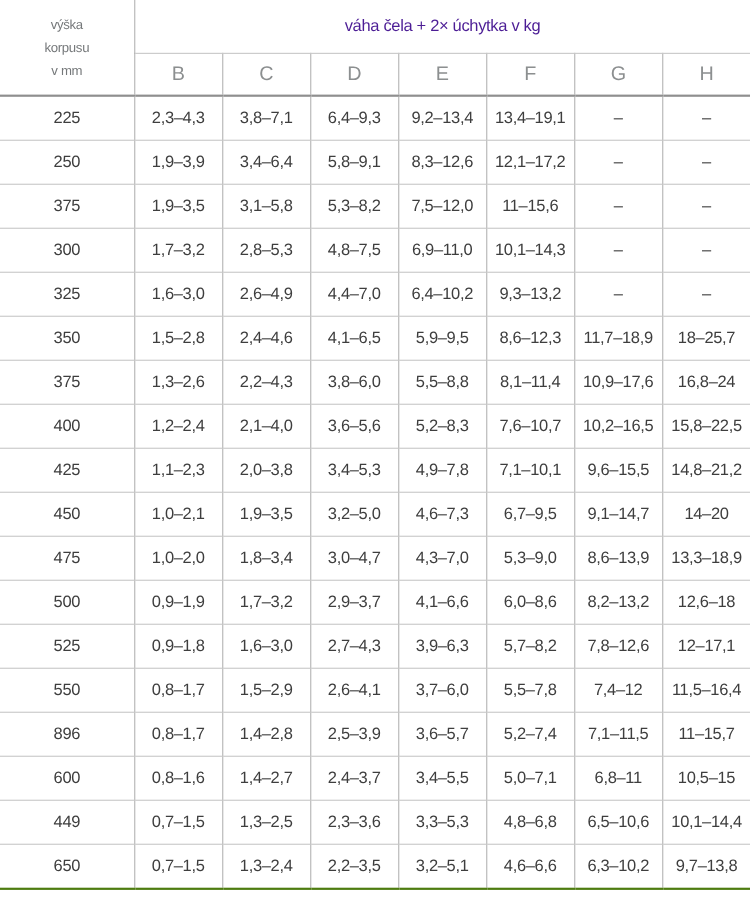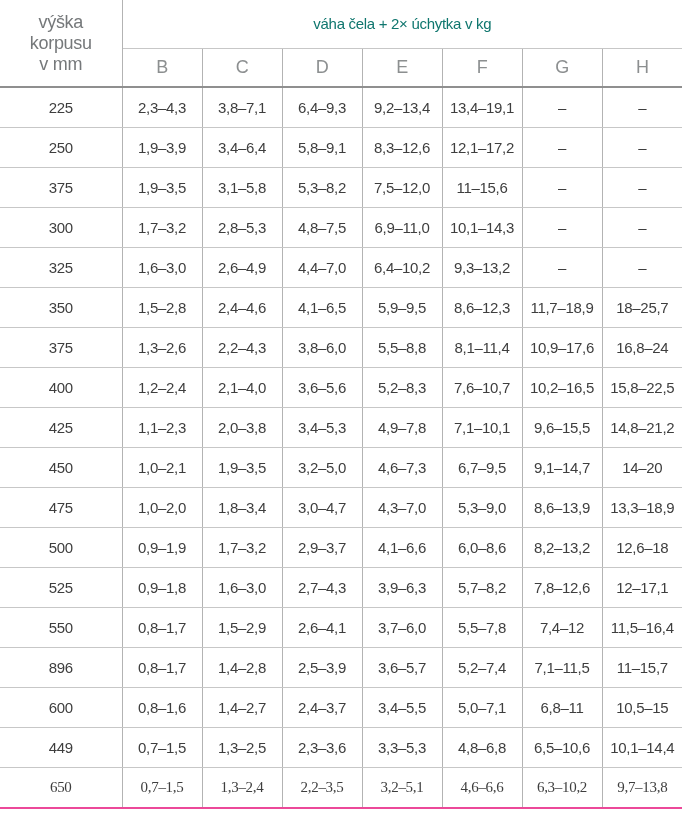--- a/index.html
+++ b/index.html
@@ -25,31 +25,31 @@
     text-align: center;
     vertical-align: middle;
     font-weight: normal;
     background: #ffffff;
   }
 
   
   th.corner {
     height: 86px;
     color: #75787a;
-    font-size: 18px;
+    font-size: 12px;
     line-height: 21px;
     white-space: pre-line;
     border-right: 1px solid #b3b3b3;
     border-bottom: 2px solid #8f8f8f;
     text-align: center;
   }
   
   th.span {
     height: 47px;
-    color: #0f766e;
+    color: #4c1d95;
     font-size: 15px;
     border-bottom: 1px solid #c7c7c7;
   }
   
   th.letter {
     height: 37px;
     color: #8c8f90;
     font-size: 18px;
     border-bottom: 2px solid #8f8f8f;
   }
@@ -60,22 +60,21 @@
   tbody td {
     height: 39px;
     font-size: 15px;
     color: #3e3e3e;
     border-bottom: 1px solid #c7c7c7;
   }
   tbody td:not(:last-child) {
     border-right: 1px solid #b3b3b3;
   }
   tbody tr:last-child td {
-    border-bottom: 2px solid #ec4899;
-    font-family: Liberation Serif, serif;
+    border-bottom: 2px solid #4d7c0f;
   }
 </style>
 </head>
 <body>
 
 <table class="weights">
   <colgroup>
     <col class="col-a">
     <col class="col-v">
       <col class="col-v">

